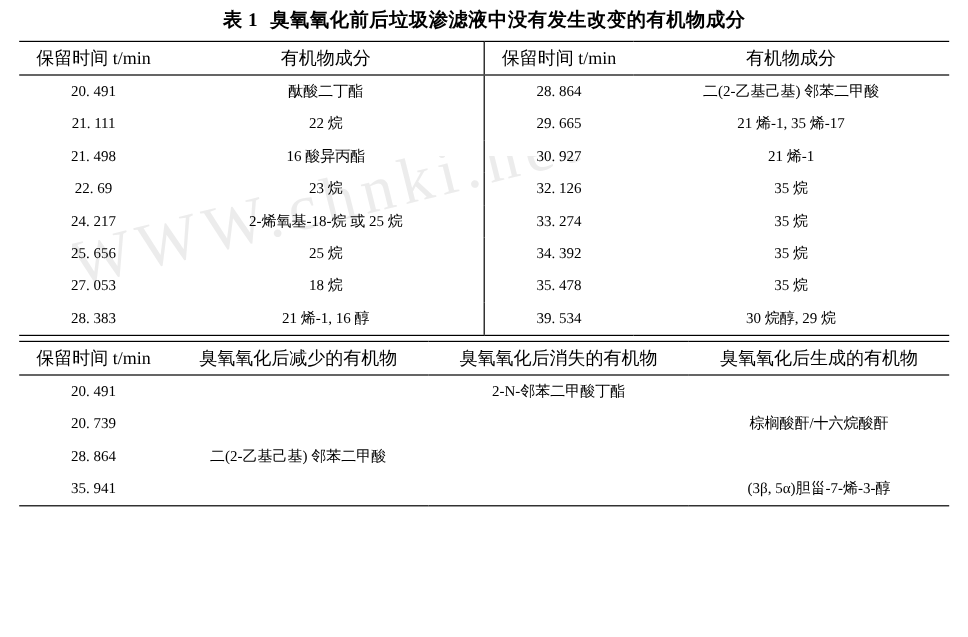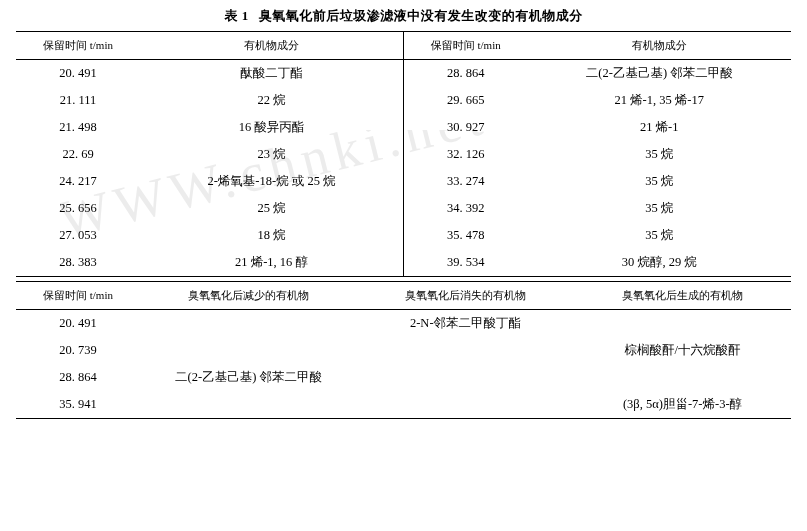--- a/index.html
+++ b/index.html
@@ -44,21 +44,21 @@
     color: rgba(140, 140, 140, 0.17);
     transform: rotate(-14deg);
     transform-origin: left center;
     white-space: nowrap;
   }
 
   .content { position: relative; z-index: 1; }
 
   .tbl-title {
     text-align: center;
-    font-size: 13px;
+    font-size: 16px;
     font-weight: bold;
     font-family: "Liberation Serif", serif;
     padding: 7px 0 6px 0;
     letter-spacing: 0.5px;
   }
   .tbl-title .tnum { margin-right: 10px; }
 
   table.doc {
     border-collapse: collapse;
     width: 100%;
@@ -70,21 +70,21 @@
     font-weight: normal;
     text-align: center;
     vertical-align: middle;
     height: 27px;
     font-family: "Liberation Serif", serif;
   }
   .rule-top td   { border-top: 1.4px solid #000; }
   .rule-mid td   { border-bottom: 0.9px solid #000; }
   .rule-bot td   { border-bottom: 1.4px solid #000; }
 
-  thead td { height: 25px; font-size: 11px; }
+  thead td { height: 25px; font-size: 15px; }
 
   .vline { border-left: 0.9px solid #000; }
 
   .t1 td { height: 26.5px; }
   .t2 td { height: 28px; }
 
   .t2wrap { margin-top: 4px; }
 </style>
 </head>
 <body>

